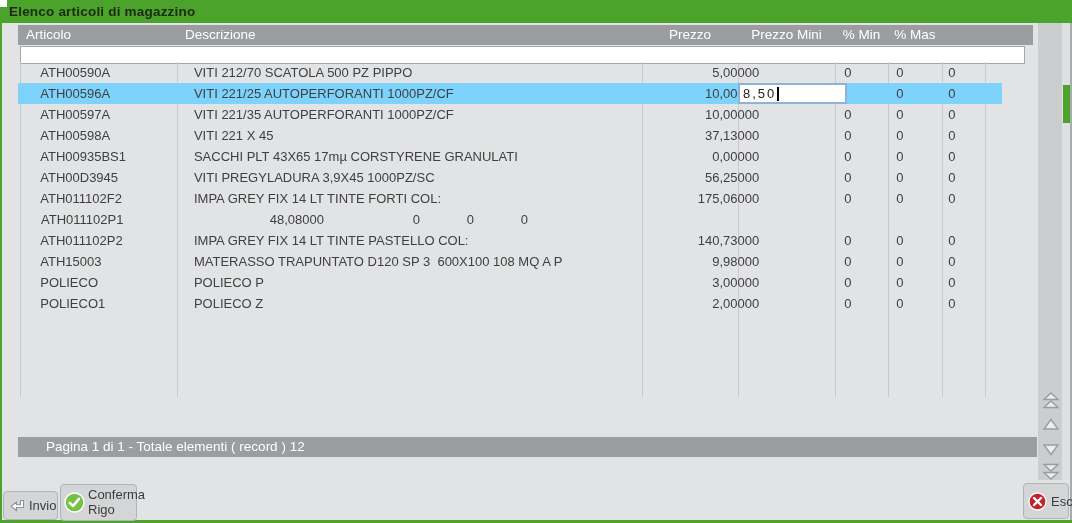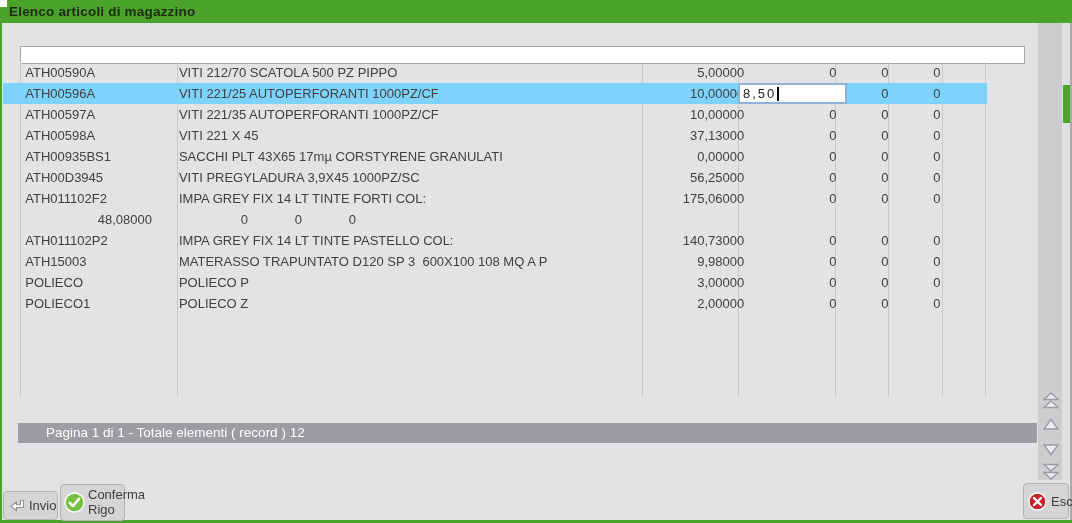--- a/index.html
+++ b/index.html
@@ -28,70 +28,79 @@
   .h-pmin     { width:53px;  text-align:center; }
   .h-pmas     { width:54px;  text-align:center; }
 
   
   .filter { position:absolute; left:20px; top:46px; width:1005px; height:18px;
             border:1px solid #a5a7a9; background:#ffffff; font-family:inherit; font-size:13px; padding:0 4px; outline:none; }
 
   
   .table-body { position:absolute; left:2px; top:62px; width:1041px; height:335px; }
   .vline { position:absolute; top:0; width:1px; height:335px; background:#c8c9cb; }
-  .rows { position:absolute; left:1px; top:0; width:800px; }
+  .rows { position:absolute; left:16px; top:0; width:800px; }
   .row { display:flex; height:21px; width:984px; font-size:13px; color:#404040; }
   .row.selected { background:#7dd3fc; }
   .cell { line-height:21px; white-space:pre; overflow:hidden; }
   .c-gutter   { width:18px; }
   .c-articolo { width:157px; padding-left:5px; }
   .c-desc     { width:465px; padding-left:8px; }
   .c-prezzo   { width:96px; text-align:right; padding-right:5px;margin-left:40px; }
   .c-pmini    { width:97px; text-align:right; padding-right:6px; }
   .c-pmin     { width:53px; text-align:right; padding-right:5px; }
   .c-pmas     { width:54px; text-align:right; padding-right:5px; }
   .c-cat      { width:43px; padding-left:10px;margin-top:16px; }
 
   
   .edit-box { position:absolute; left:736px; top:21px; width:109px; height:21px;
               background:#ffffff; border:2px solid #8fb2da; display:flex; align-items:center;
               padding-left:3px; font-size:13px; color:#222; letter-spacing:2px; }
   .caret { display:inline-block; width:2px; height:14px; background:#000; margin-left:1px; }
 
   
-  .status-bar { position:absolute; left:18px; top:423px; width:1019px; height:20px;
+  .status-bar { position:absolute; left:18px; top:437px; width:1019px; height:20px;
                 background:#9b9da0; color:#ffffff; font-size:13.5px; line-height:20px; padding-left:28px; white-space:pre; }
 
   
   .scroll-col { position:absolute; left:1038px; top:23px; width:24px; height:457px; background:#cbcdcf; }
   .scroll-track { position:absolute; left:1062px; top:23px; width:8px; height:457px; background:#dfe0e2; }
   .scroll-thumb { position:absolute; left:1063px; top:85px; width:7px; height:38px; background:#4ba32b; }
   .sbtn { position:absolute; left:1041px; width:20px; height:18px; cursor:pointer; }
 
   
   .btn { position:absolute; background:#d4d5d6; border:1px solid #b2b3b5; border-radius:4px;
          display:flex; align-items:center; color:#3c3c3c; font-size:13px; cursor:pointer; }
   .btn-invio { left:3px; top:491px; width:55px; height:29px; padding:0 5px; gap:4px; }
-  .btn-conferma { left:60px; top:484px; width:65px; height:37px; padding:0 3px; gap:3px; }
+  .btn-conferma { left:60px; top:484px; width:77px; height:37px; padding:0 3px; gap:3px; }
   .btn-conferma .lbl { width:50px; line-height:1.15; white-space:pre-line; }
   .btn-esci { left:1023px; top:483px; width:46px; height:36px; padding:0 4px; gap:4px; }
   .icon { flex:0 0 auto; display:block; }
 </style>
 </head>
 <body>
 
 <div class="window">
 
   <div class="titlebar"></div>
   <div class="corner-chip"></div>
   <div class="title">Elenco articoli di magazzino</div>
   <div class="border-left"></div>
   <div class="border-bottom"></div>
   <div class="border-right"></div>
 
+  <div class="header-row">
+    <div class="hspacer"></div>
+    <div class="hcell h-articolo">Articolo</div>
+    <div class="hcell h-desc">Descrizione</div>
+    <div class="hcell h-prezzo">Prezzo</div>
+    <div class="hcell h-pmini">Prezzo Mini</div>
+    <div class="hcell h-pmin">% Min</div>
+    <div class="hcell h-pmas">% Mas</div>
+  </div>
 
   <input class="filter" value="" style="">
 
   <div class="table-body">
     <div class="vline" style="left:18px"></div>
     <div class="vline" style="left:175px"></div>
     <div class="vline" style="left:640px"></div>
     <div class="vline" style="left:736px"></div>
     <div class="vline" style="left:833px"></div>
     <div class="vline" style="left:886px"></div>
@@ -164,20 +173,21 @@
     <div class="cell c-articolo">ATH011102F2</div>
     <div class="cell c-desc">IMPA GREY FIX 14 LT TINTE FORTI COL:</div>
     <div class="cell c-prezzo">175,06000</div>
     <div class="cell c-pmini">0</div>
     <div class="cell c-pmin">0</div>
     <div class="cell c-pmas">0</div>
     <div class="cell c-cat"></div>
   </div>
         <div class="row">
     <div class="cell c-gutter"></div>
+    <div class="cell c-articolo">ATH011102P1</div>
     <div class="cell c-prezzo">48,08000</div>
     <div class="cell c-pmini">0</div>
     <div class="cell c-pmin">0</div>
     <div class="cell c-pmas">0</div>
     <div class="cell c-cat"></div>
   </div>
         <div class="row">
     <div class="cell c-gutter"></div>
     <div class="cell c-articolo">ATH011102P2</div>
     <div class="cell c-desc">IMPA GREY FIX 14 LT TINTE PASTELLO COL:</div>

